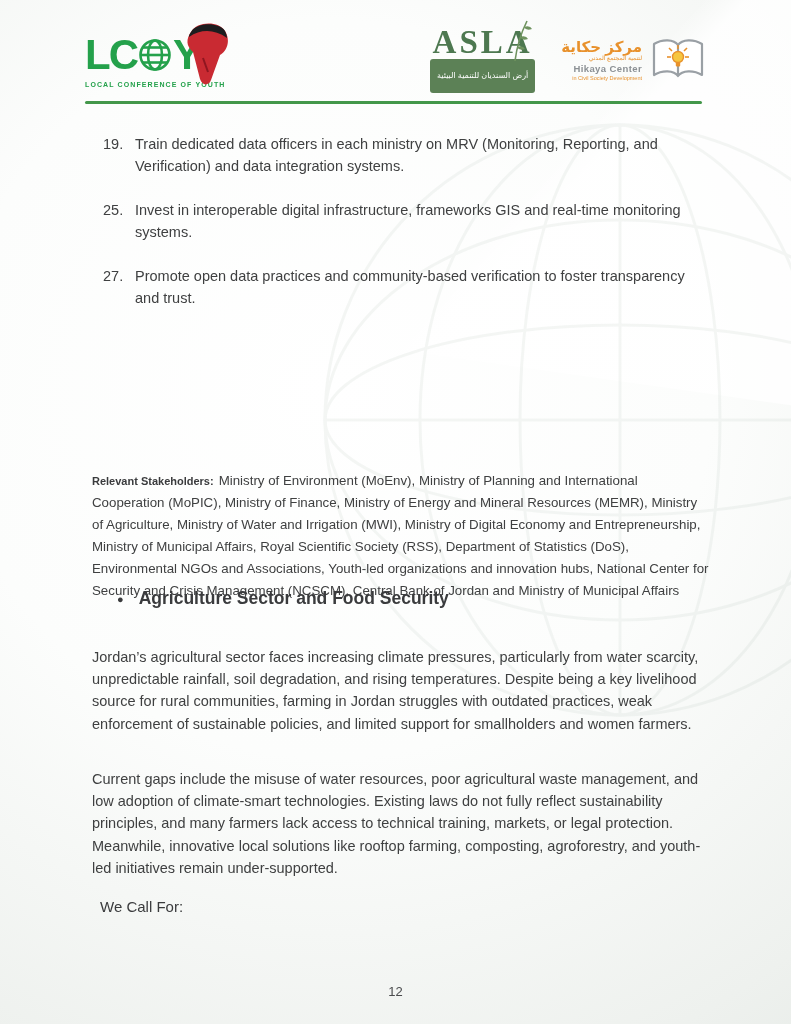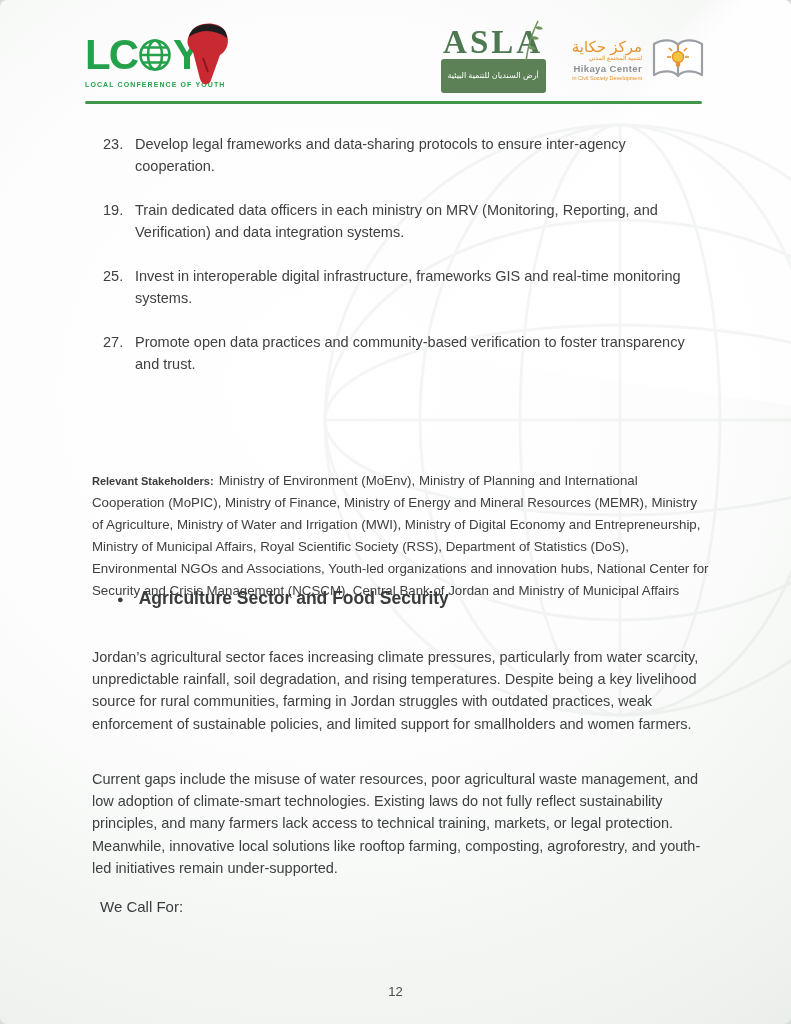--- a/index.html
+++ b/index.html
@@ -8,21 +8,20 @@
     background:#d8dcd9;
   }
   .page {
     position:relative;
     width:791px; height:1024px;
     margin:0 auto;
     overflow:hidden;
     background:
       radial-gradient(ellipse 120% 90% at 42% 38%, #ffffff 0%, #fcfdfc 40%, #eef1ee 78%, #e3e8e4 100%);
     color:#3f4041;
-    border-radius:7px;
   }
   
   .swoosh {
     position:absolute; right:-120px; top:-180px;
     width:560px; height:560px;
     background:linear-gradient(125deg, rgba(255,255,255,0) 48%, rgba(255,255,255,0.85) 52%);
     transform:rotate(8deg);
     pointer-events:none;
   }
   
@@ -66,21 +65,21 @@
   }
   .asla-branch { position:absolute; right:2px; top:-8px; }
   .asla-badge {
     background:#5c8156; color:#ffffff; font-size:8px; line-height:10px;
     padding:12px 7px; border-radius:3px; margin-top:2px; direction:rtl;
   }
 
   
   .hikaya { display:flex; align-items:center; gap:9px; }
   .hikaya-text { display:flex; flex-direction:column; align-items:flex-end; text-align:right; }
-  .hikaya-ar { color:#e8912c; font-size:15px; font-weight:normal; line-height:16px; direction:rtl; }
+  .hikaya-ar { color:#e8912c; font-size:15px; font-weight:bold; line-height:16px; direction:rtl; }
   .hikaya-ar-sub { color:#e8912c; font-size:6px; line-height:7px; direction:rtl; }
   .hikaya-en { color:#8b9094; font-size:9.5px; font-weight:bold; letter-spacing:0.4px; line-height:12px; margin-top:1px; }
   .hikaya-en-sub { color:#e8912c; font-size:5.5px; line-height:7px; }
 
   
   .numbered-list { position:absolute; left:103px; top:133px; width:600px; }
   .list-item { display:flex; margin-bottom:22px; font-size:14.5px; line-height:22px; }
   .list-num { width:32px; flex:0 0 32px; }
   .list-text { flex:1; max-width:566px; }
 
@@ -189,24 +188,20 @@
         </svg>
       </div>
 
     </div>
   </div>
 
   <div class="rule"></div>
 
   <div class="numbered-list">
     <div class="list-item">
-      <span class="list-num">23.</span>
-      <span class="list-text">Develop legal frameworks and data-sharing protocols to ensure inter-agency cooperation.</span>
-    </div>
-    <div class="list-item">
       <span class="list-num">19.</span>
       <span class="list-text">Train dedicated data officers in each ministry on MRV (Monitoring, Reporting, and Verification) and data integration systems.</span>
     </div>
     <div class="list-item">
       <span class="list-num">25.</span>
       <span class="list-text">Invest in interoperable digital infrastructure, frameworks GIS and real-time monitoring systems.</span>
     </div>
     <div class="list-item">
       <span class="list-num">27.</span>
       <span class="list-text">Promote open data practices and community-based verification to foster transparency and trust.</span>

